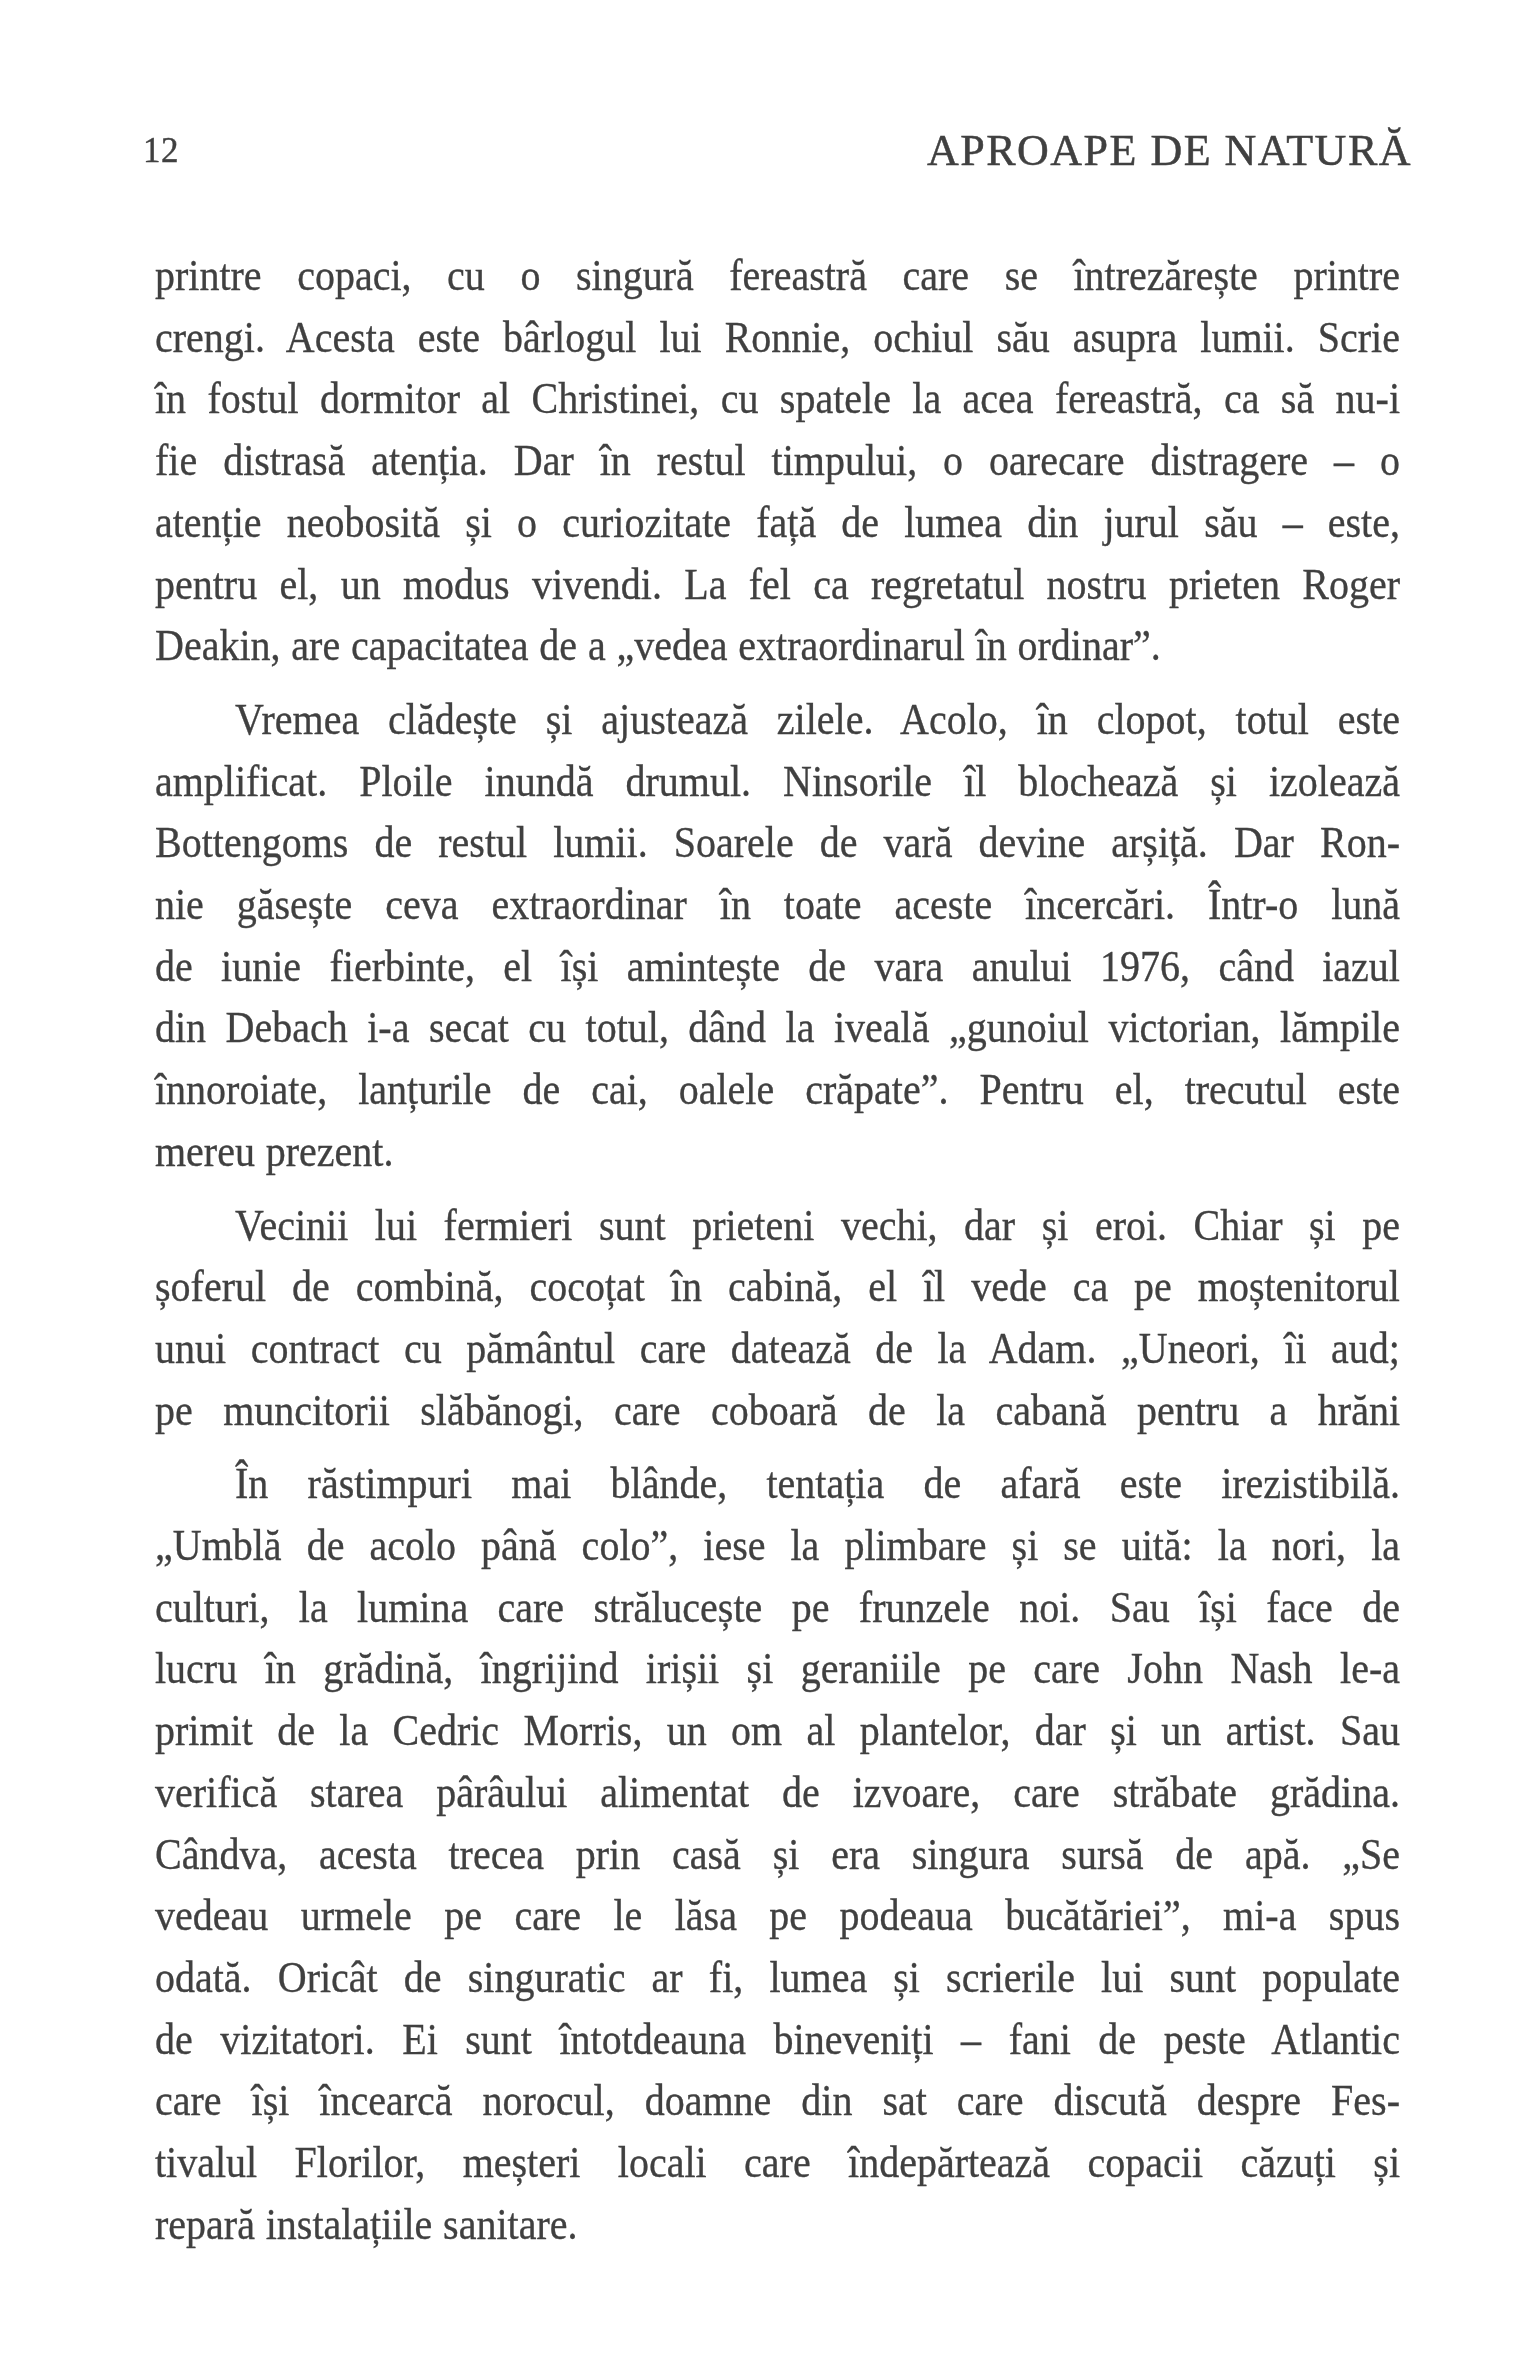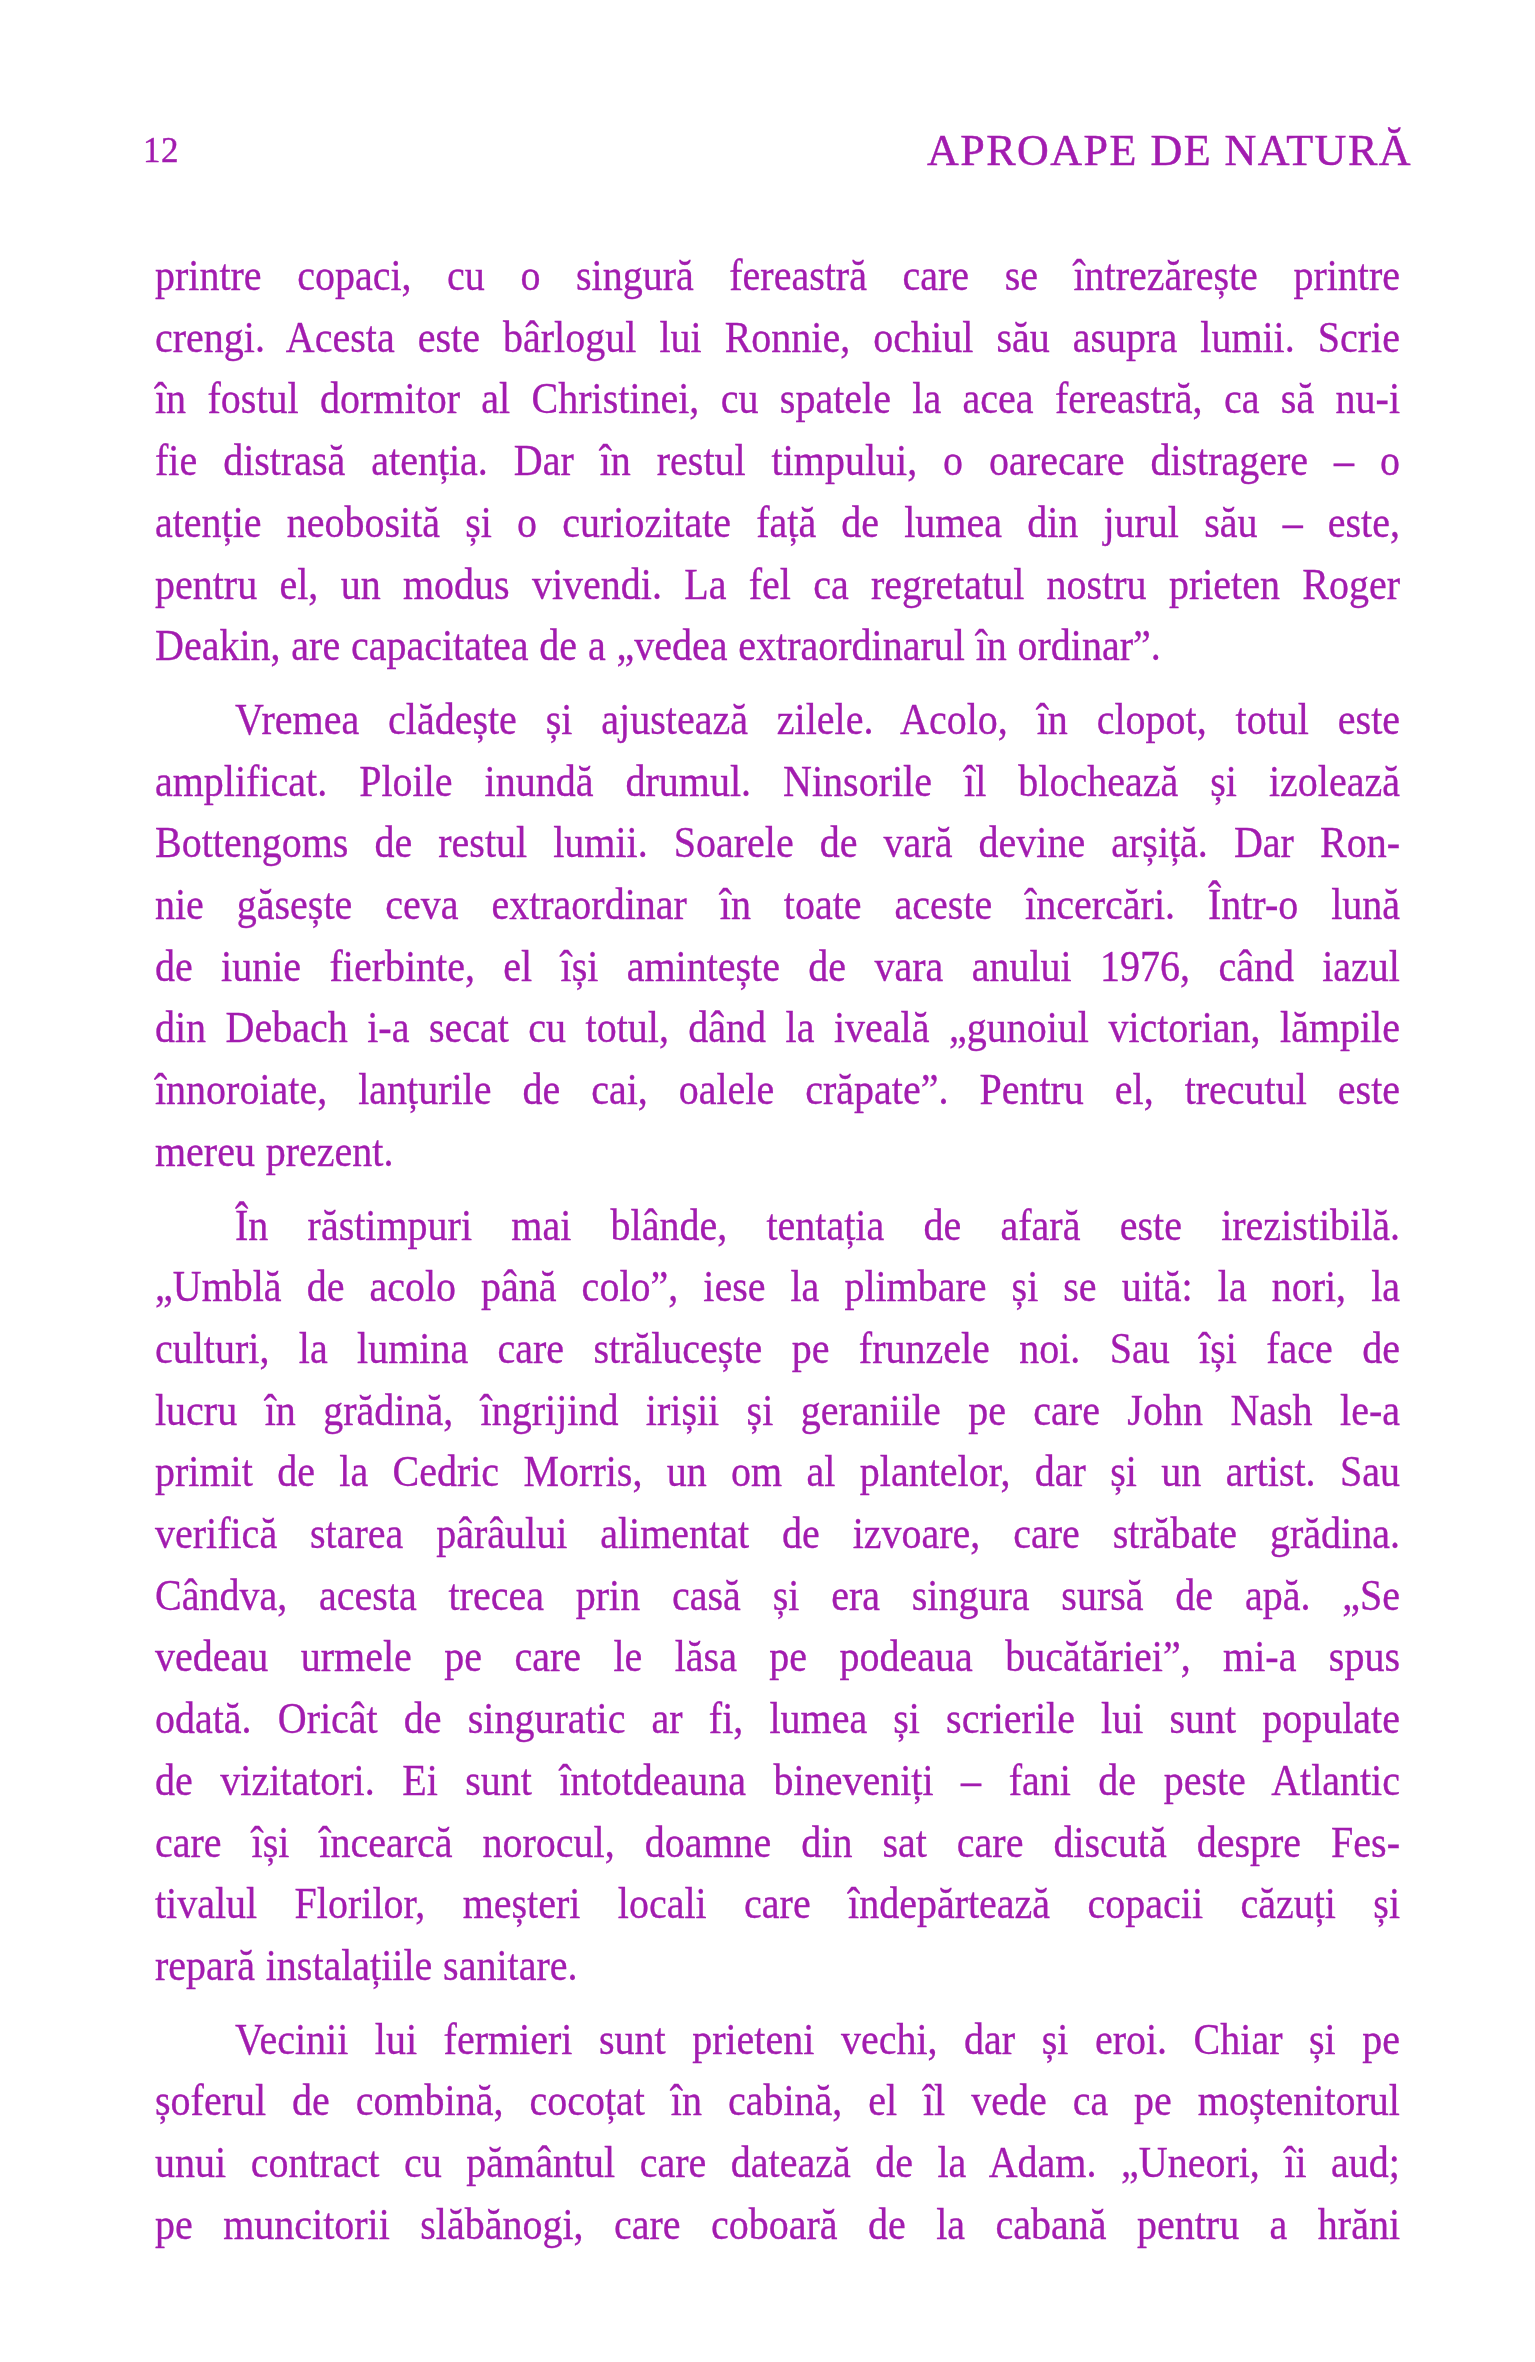--- a/index.html
+++ b/index.html
@@ -6,21 +6,21 @@
     margin: 0;
     padding: 0;
     background: #e8e8e8;
   }
   .page {
     position: relative;
     width: 1535px;
     height: 2362px;
     margin: 0 auto;
     background: #ffffff;
-    color: #a21caf;
+    color: #404040;
     font-family: "Liberation Serif", "DejaVu Serif", serif;
     overflow: hidden;
   }
   
   .page-header {
     position: absolute;
     top: 134px;
     left: 143px;
     width: 1269px;
     height: 40px;
@@ -95,35 +95,35 @@
         <div class="line indent">Vremea clădește și ajustează zilele. Acolo, în clopot, totul este</div>
         <div class="line">amplificat. Ploile inundă drumul. Ninsorile îl blochează și izolează</div>
         <div class="line">Bottengoms de restul lumii. Soarele de vară devine arșiță. Dar Ron-</div>
         <div class="line">nie găsește ceva extraordinar în toate aceste încercări. Într-o lună</div>
         <div class="line">de iunie fierbinte, el își amintește de vara anului 1976, când iazul</div>
         <div class="line">din Debach i-a secat cu totul, dând la iveală „gunoiul victorian, lămpile</div>
         <div class="line">înnoroiate, lanțurile de cai, oalele crăpate”. Pentru el, trecutul este</div>
         <div class="line para-end">mereu prezent.</div>
       </div>
       <div class="paragraph">
+        <div class="line indent">Vecinii lui fermieri sunt prieteni vechi, dar și eroi. Chiar și pe</div>
+        <div class="line">șoferul de combină, cocoțat în cabină, el îl vede ca pe moștenitorul</div>
+        <div class="line">unui contract cu pământul care datează de la Adam. „Uneori, îi aud;</div>
+        <div class="line">pe muncitorii slăbănogi, care coboară de la cabană pentru a hrăni</div>
+      </div>
+      <div class="paragraph">
         <div class="line indent">În răstimpuri mai blânde, tentația de afară este irezistibilă.</div>
         <div class="line">„Umblă de acolo până colo”, iese la plimbare și se uită: la nori, la</div>
         <div class="line">culturi, la lumina care strălucește pe frunzele noi. Sau își face de</div>
         <div class="line">lucru în grădină, îngrijind irișii și geraniile pe care John Nash le-a</div>
         <div class="line">primit de la Cedric Morris, un om al plantelor, dar și un artist. Sau</div>
         <div class="line">verifică starea pârâului alimentat de izvoare, care străbate grădina.</div>
         <div class="line">Cândva, acesta trecea prin casă și era singura sursă de apă. „Se</div>
         <div class="line">vedeau urmele pe care le lăsa pe podeaua bucătăriei”, mi-a spus</div>
         <div class="line">odată. Oricât de singuratic ar fi, lumea și scrierile lui sunt populate</div>
         <div class="line">de vizitatori. Ei sunt întotdeauna bineveniți – fani de peste Atlantic</div>
         <div class="line">care își încearcă norocul, doamne din sat care discută despre Fes-</div>
         <div class="line">tivalul Florilor, meșteri locali care îndepărtează copacii căzuți și</div>
         <div class="line para-end">repară instalațiile sanitare.</div>
       </div>
-      <div class="paragraph">
-        <div class="line indent">Vecinii lui fermieri sunt prieteni vechi, dar și eroi. Chiar și pe</div>
-        <div class="line">șoferul de combină, cocoțat în cabină, el îl vede ca pe moștenitorul</div>
-        <div class="line">unui contract cu pământul care datează de la Adam. „Uneori, îi aud;</div>
-        <div class="line">pe muncitorii slăbănogi, care coboară de la cabană pentru a hrăni</div>
-      </div>
     </main>
 
 </div>
 
 </body></html>

